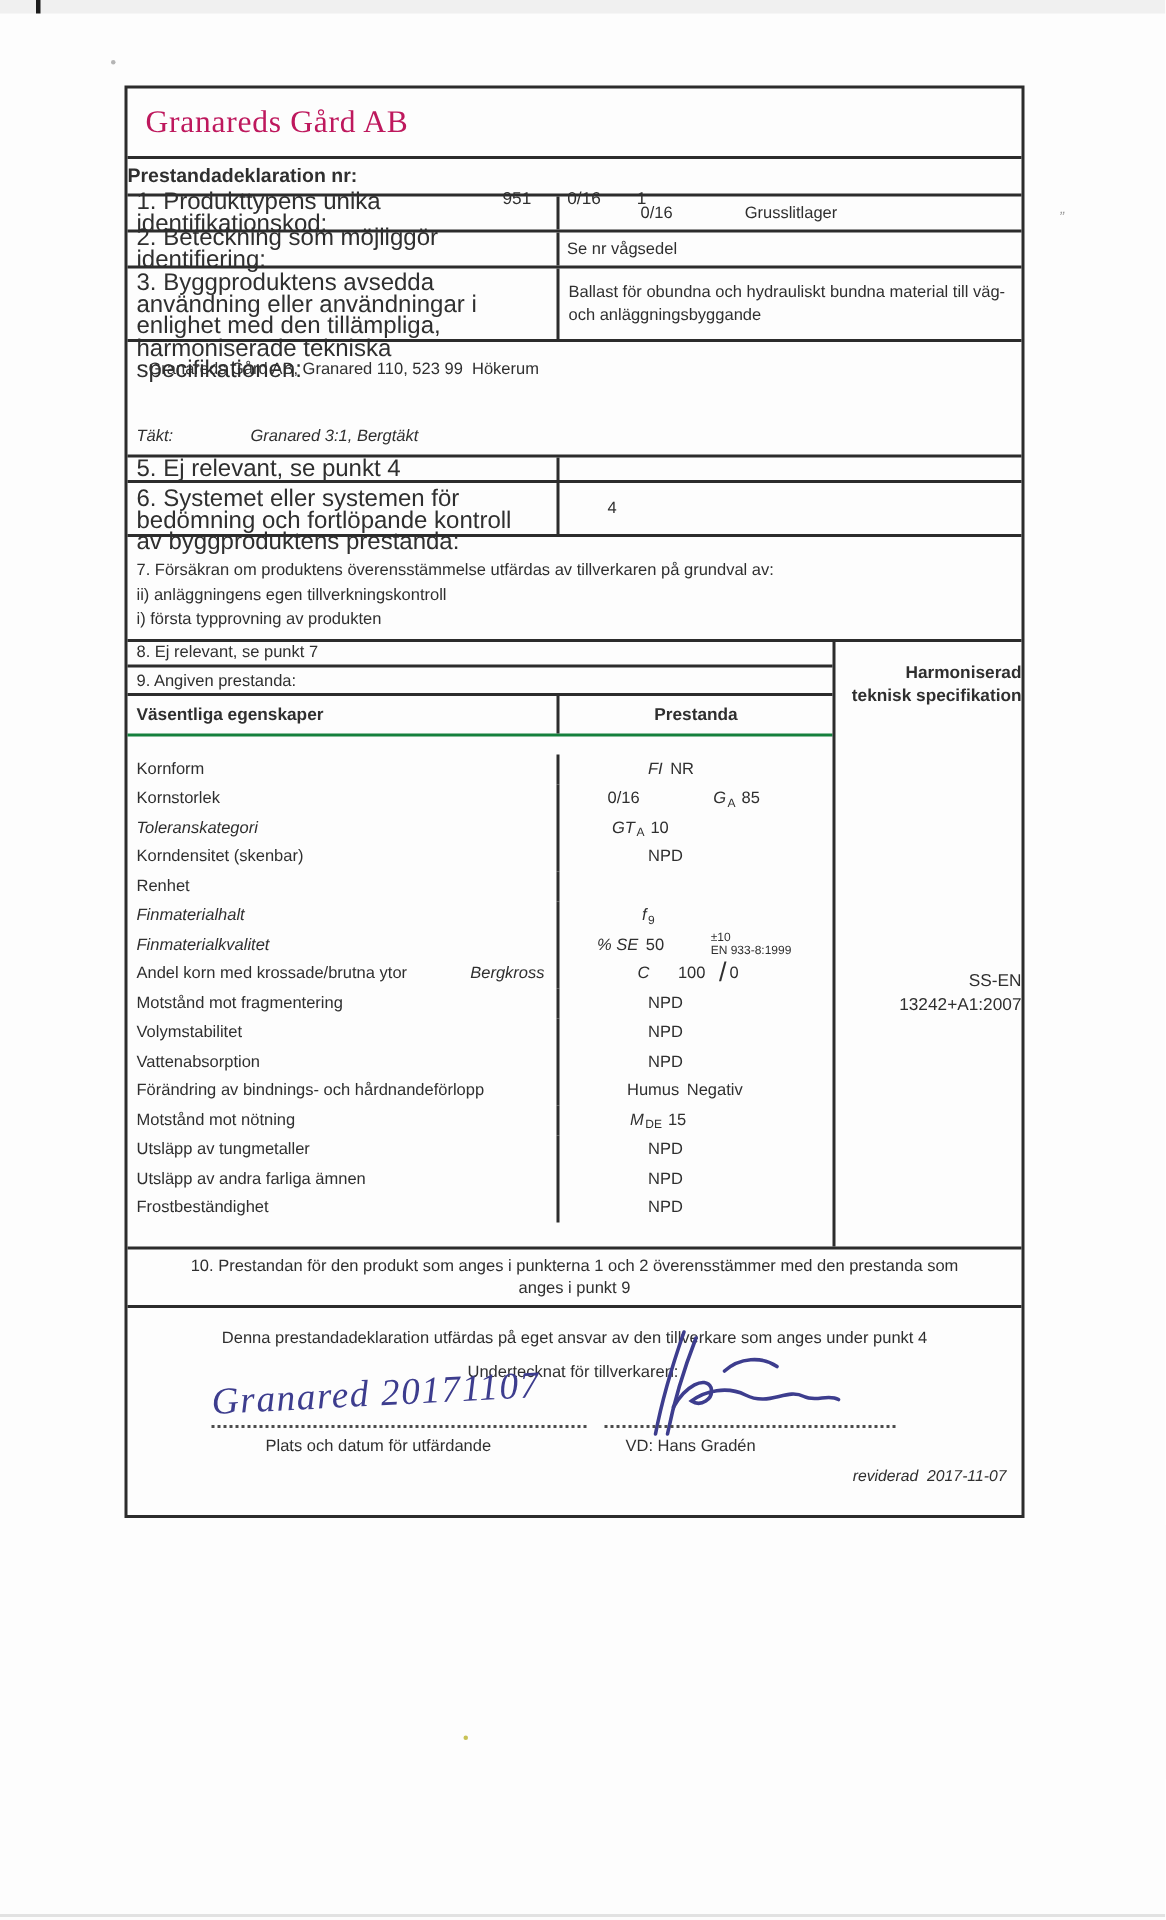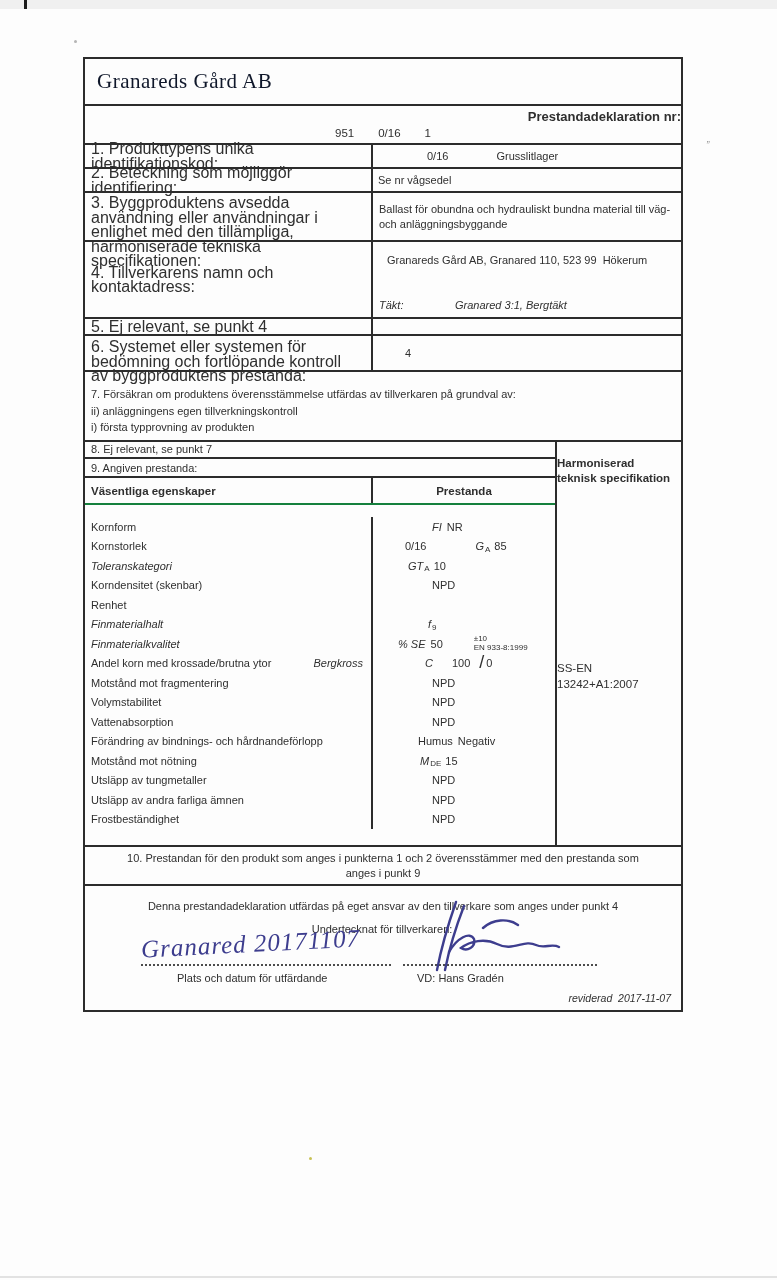--- a/index.html
+++ b/index.html
@@ -13,22 +13,22 @@
   .speck{position:absolute;border-radius:50%;}
   .sp1{left:74px;top:40px;width:3px;height:3px;background:#b5b5b5;}
   .sp2{left:394px;top:545px;width:3px;height:3px;background:#b9b23e;}
   .sp3{left:706px;top:140px;width:10px;height:10px;color:#9a9a9a;font-size:10px;font-style:italic;background:none;border-radius:0;}
   .sp4{left:309px;top:1157px;width:3px;height:3px;background:#c8c255;}
 
   .doc{position:absolute;left:83px;top:57px;width:600px;height:955px;border:2px solid #2c2c2c;
        box-sizing:border-box;background:#fdfdfd;}
   .sec{box-sizing:border-box;border-bottom:2px solid #2c2c2c;position:relative;}
   .logo{height:47px;display:flex;align-items:center;padding-left:12px;
-        font-family:"Liberation Serif",serif;font-size:21px;color:#0f172a;letter-spacing:.5px;}
-  .hdr{height:39px;text-align:right;padding-top:3px;}
+        font-family:"Liberation Serif",serif;font-size:21px;color:#be185d;letter-spacing:.5px;}
+  .hdr{height:25px;text-align:left;padding-top:3px;}
   .hdr .title{font-weight:bold;font-size:13px;}
   .hdr .nums{display:flex;justify-content:center;gap:24px;font-size:11.5px;margin-top:3px;}
 
   .row{display:flex;}
   .lcell{width:288px;box-sizing:border-box;border-right:2px solid #2c2c2c;
          padding:3px 20px 2px 6px;font-size:16px;line-height:14.5px;}
   .rcell{flex:1;box-sizing:border-box;font-size:11px;position:relative;}
   .h24{height:24px;} .h49{height:49px;} .h77{height:77px;} .h17{height:17px;} .h36{height:36px;}
   .vcent{display:flex;align-items:center;}
   .r1v{display:flex;align-items:center;height:100%;}
@@ -37,21 +37,21 @@
   .r3v{display:flex;align-items:center;height:100%;padding:0 4px 0 6px;line-height:15px;}
   .r4line1{padding:12px 2px 0 14px;white-space:pre-wrap;}
   .r4takt{position:absolute;left:6px;bottom:6px;font-style:italic;display:flex;}
   .r4takt .tl{width:76px;}
   .r6v{display:flex;align-items:center;height:100%;padding-left:32px;}
   .r7{height:70px;font-size:11px;padding:14px 6px 0 6px;line-height:16.5px;box-sizing:border-box;}
 
   .sec89{height:405px;display:flex;border-bottom:2px solid #2c2c2c;box-sizing:border-box;}
   .s89left{width:470px;box-sizing:border-box;}
   .s89right{flex:1;box-sizing:border-box;border-left:2px solid #2c2c2c;position:relative;
-            text-align:left;font-size:11px;}
+            text-align:right;font-size:11px;}
   .r8{height:17px;box-sizing:border-box;border-bottom:2px solid #2c2c2c;font-size:11px;
       padding:1px 6px;line-height:13px;}
   .r9{height:19px;box-sizing:border-box;border-bottom:2px solid #2c2c2c;font-size:11px;
       padding:2px 6px;line-height:14px;}
   .thead{height:27px;box-sizing:border-box;border-bottom:2px solid #15803d;display:flex;}
   .thname{width:288px;box-sizing:border-box;border-right:2px solid #2c2c2c;display:flex;
           align-items:center;padding-left:6px;font-weight:bold;font-size:11.5px;}
   .thperf{flex:1;display:flex;align-items:center;justify-content:center;font-weight:bold;font-size:11.5px;}
   .props{height:342px;box-sizing:border-box;padding-top:12px;}
   .prop-row{display:flex;height:19.5px;font-size:11px;}
@@ -126,21 +126,20 @@
     </div>
 
     <div class="sec row h49">
       <div class="lcell">3. Byggproduktens avsedda användning eller användningar i enlighet med den tillämpliga, harmoniserade tekniska specifikationen:</div>
       <div class="rcell">
         <div class="r3v">Ballast för obundna och hydrauliskt bundna material till väg- och anläggningsbyggande</div>
       </div>
     </div>
 
     <div class="sec row h77">
-      <div class="lcell vcent">4. Tillverkarens namn och kontaktadress:</div>
       <div class="rcell">
         <div class="r4line1">Granareds Gård AB, Granared 110, 523 99  Hökerum</div>
         <div class="r4takt">
           <span class="tl">Täkt:</span>
           <span>Granared 3:1, Bergtäkt</span>
         </div>
       </div>
     </div>
 
     <div class="sec row h17">

